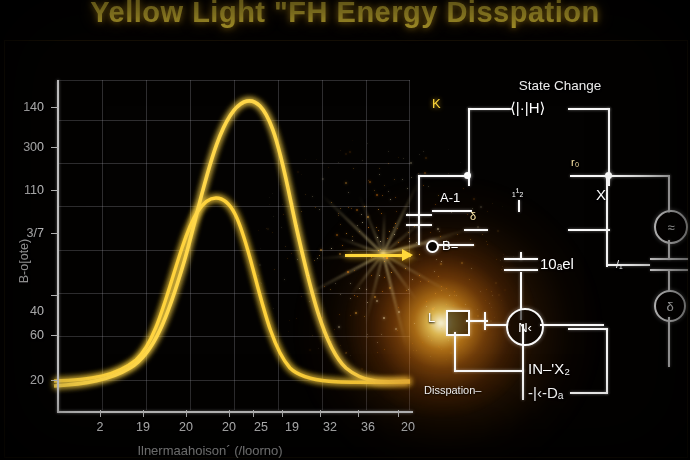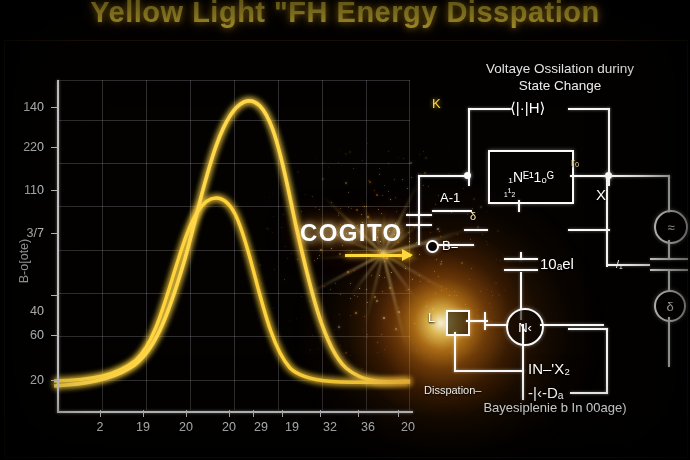--- a/index.html
+++ b/index.html
@@ -237,21 +237,21 @@
 
     <div class="ytick" style="top:49px"></div>
     <div class="ytick" style="top:89px"></div>
     <div class="ytick" style="top:132px"></div>
     <div class="ytick" style="top:175px"></div>
     <div class="ytick" style="top:237px"></div>
     <div class="ytick" style="top:277px"></div>
     <div class="ytick" style="top:322px"></div>
 
     <div class="ylab" style="top:42px;left:0">140</div>
-    <div class="ylab" style="top:82px;left:0">220</div>
+    <div class="ylab" style="top:82px;left:0">300</div>
     <div class="ylab" style="top:125px;left:0">110</div>
     <div class="ylab" style="top:168px;left:0">3/7</div>
     <div class="ylab" style="top:246px;left:0">40</div>
     <div class="ylab" style="top:270px;left:0">60</div>
     <div class="ylab" style="top:315px;left:0">20</div>
 
     <div id="ylabel">B-o[ote)</div>
 
     <div class="xtick" style="left:100px"></div>
     <div class="xtick" style="left:143px"></div>
@@ -260,26 +260,27 @@
     <div class="xtick" style="left:253px"></div>
     <div class="xtick" style="left:282px"></div>
     <div class="xtick" style="left:320px"></div>
     <div class="xtick" style="left:358px"></div>
     <div class="xtick" style="left:398px"></div>
 
     <div class="xlab" style="left:80px">2</div>
     <div class="xlab" style="left:123px">19</div>
     <div class="xlab" style="left:166px">20</div>
     <div class="xlab" style="left:209px">20</div>
-    <div class="xlab" style="left:241px">29</div>
+    <div class="xlab" style="left:241px">25</div>
     <div class="xlab" style="left:272px">19</div>
     <div class="xlab" style="left:310px">32</div>
     <div class="xlab" style="left:348px">36</div>
     <div class="xlab" style="left:388px">20</div>
 
+    <div id="xlabel">Ilnermaahoison´ (/loorno)</div>
   </div>
 
   <div id="sparkLayer" style="position:absolute;left:0;top:0;width:690px;height:460px;pointer-events:none">
       <div class="spike" style="left:383px;top:253px;width:42px;transform:rotate(8deg);opacity:0.35"></div>
       <div class="spike" style="left:383px;top:253px;width:79px;transform:rotate(30deg);opacity:0.48"></div>
       <div class="spike" style="left:383px;top:253px;width:58px;transform:rotate(54deg);opacity:0.61"></div>
       <div class="spike" style="left:383px;top:253px;width:95px;transform:rotate(76deg);opacity:0.74"></div>
       <div class="spike" style="left:383px;top:253px;width:74px;transform:rotate(104deg);opacity:0.47"></div>
       <div class="spike" style="left:383px;top:253px;width:53px;transform:rotate(128deg);opacity:0.6"></div>
       <div class="spike" style="left:383px;top:253px;width:90px;transform:rotate(152deg);opacity:0.73"></div>
@@ -587,41 +588,37 @@
       <div style="position:absolute;left:368.0px;top:179.6px;width:1px;height:1px;border-radius:50%;background:#ff8c12;opacity:0.28;box-shadow:0 0 3px #ff8c12"></div>
       <div style="position:absolute;left:489.6px;top:320.2px;width:2px;height:2px;border-radius:50%;background:#fff0c0;opacity:0.07;box-shadow:0 0 3px #fff0c0"></div>
       <div style="position:absolute;left:366.0px;top:289.0px;width:1px;height:1px;border-radius:50%;background:#fff0c0;opacity:0.52;box-shadow:0 0 3px #fff0c0"></div>
       <div style="position:absolute;left:448.3px;top:173.2px;width:1px;height:1px;border-radius:50%;background:#ffb13a;opacity:0.12;box-shadow:0 0 3px #ffb13a"></div>
       <div style="position:absolute;left:435.5px;top:258.5px;width:1px;height:1px;border-radius:50%;background:#fff0c0;opacity:0.39;box-shadow:0 0 3px #fff0c0"></div>
       <div style="position:absolute;left:376.0px;top:227.3px;width:1px;height:1px;border-radius:50%;background:#ffb13a;opacity:0.62;box-shadow:0 0 3px #ffb13a"></div>
       <div style="position:absolute;left:363.6px;top:315.5px;width:1px;height:1px;border-radius:50%;background:#ffb13a;opacity:0.38;box-shadow:0 0 3px #ffb13a"></div>
       <div style="position:absolute;left:342.0px;top:244.5px;width:1px;height:1px;border-radius:50%;background:#ff8c12;opacity:0.66;box-shadow:0 0 3px #ff8c12"></div>
     </div>
 
-  <div id="cogito">COGITO</div>
   <div id="arrow"></div>
 
   <div id="circuit">
 
     <div id="circTitle">
-      <span>Voltaye Ossilation duriny</span><br>
+      <br>
       <span>State Change</span>
     </div>
 
     <div class="ylbl" style="left:14px;top:44px">K</div>
 
     <div class="w wh" style="left:50px;top:56px;width:44px"></div>
     <div class="w wh" style="left:150px;top:56px;width:42px"></div>
     <div class="w wv" style="left:50px;top:56px;height:78px"></div>
     <div class="w wv" style="left:190px;top:56px;height:78px"></div>
     <div class="ctxt" style="left:92px;top:47px;font-size:15px">⟨|·|H⟩</div>
 
-    <div class="box" style="left:70px;top:98px;width:82px;height:50px">
-      <span>₁Nᴱ¹1ₒᴳ</span>
-    </div>
     <div class="node" style="left:46px;top:120px"></div>
     <div class="node" style="left:187px;top:120px"></div>
     <div class="w wh" style="left:0px;top:123px;width:50px"></div>
     <div class="w wh" style="left:152px;top:123px;width:38px"></div>
     <div class="ctxt sm" style="left:153px;top:104px;color:#ffe9a8">r₀</div>
 
     <div class="w wh" style="left:190px;top:123px;width:62px"></div>
     <div class="w wv" style="left:250px;top:123px;height:38px"></div>
     <div class="circ" style="left:236px;top:158px;width:30px;height:30px">
       <span>≈</span>
@@ -654,21 +651,21 @@
     <div class="cap" style="left:-12px;top:162px;width:26px;height:14px">
       <i style="left:0;top:0;width:26px;height:2px"></i>
       <i style="left:0;top:10px;width:26px;height:2px"></i>
     </div>
     <div class="w wv" style="left:0px;top:123px;height:70px"></div>
 
     <div class="w wh" style="left:46px;top:177px;width:24px"></div>
     <div class="w wh" style="left:150px;top:177px;width:42px"></div>
     <div class="ctxt sm" style="left:52px;top:158px;color:#ffe9a8">δ</div>
     <div class="w wv" style="left:100px;top:148px;height:12px"></div>
-    <div class="ctxt sm" style="left:86px;top:134px">₁¹₂</div>
+    <div class="ctxt sm" style="left:94px;top:134px">₁¹₂</div>
 
     <div class="cap" style="left:86px;top:206px;width:34px;height:16px">
       <i style="left:0;top:0;width:34px;height:2px"></i>
       <i style="left:0;top:11px;width:34px;height:2px"></i>
     </div>
     <div class="w wv" style="left:102px;top:200px;height:8px"></div>
     <div class="ctxt" style="left:122px;top:203px;font-size:15px">10ₐel</div>
     <div class="w wv" style="left:102px;top:220px;height:48px"></div>
 
     <div class="circ" style="left:88px;top:256px;width:34px;height:34px">
@@ -686,18 +683,17 @@
     <div class="w wh" style="left:36px;top:318px;width:70px"></div>
 
     <div class="w wv" style="left:104px;top:272px;height:76px"></div>
     <div class="ctxt" style="left:110px;top:308px;font-size:15px">IN–'X₂</div>
     <div class="ctxt" style="left:110px;top:332px;font-size:15px">-|‹-Dₐ</div>
     <div class="ctxt sm" style="left:6px;top:332px">Disspation–</div>
     <div class="w wh" style="left:150px;top:276px;width:40px"></div>
     <div class="w wv" style="left:188px;top:276px;height:66px"></div>
     <div class="w wh" style="left:152px;top:340px;width:38px"></div>
 
-    <div id="circSub">Bayesiplenie b In 00age)</div>
   </div>
 
   <div id="frame"></div>
   <div id="vignette"></div>
 </div>
 
 </body></html>

